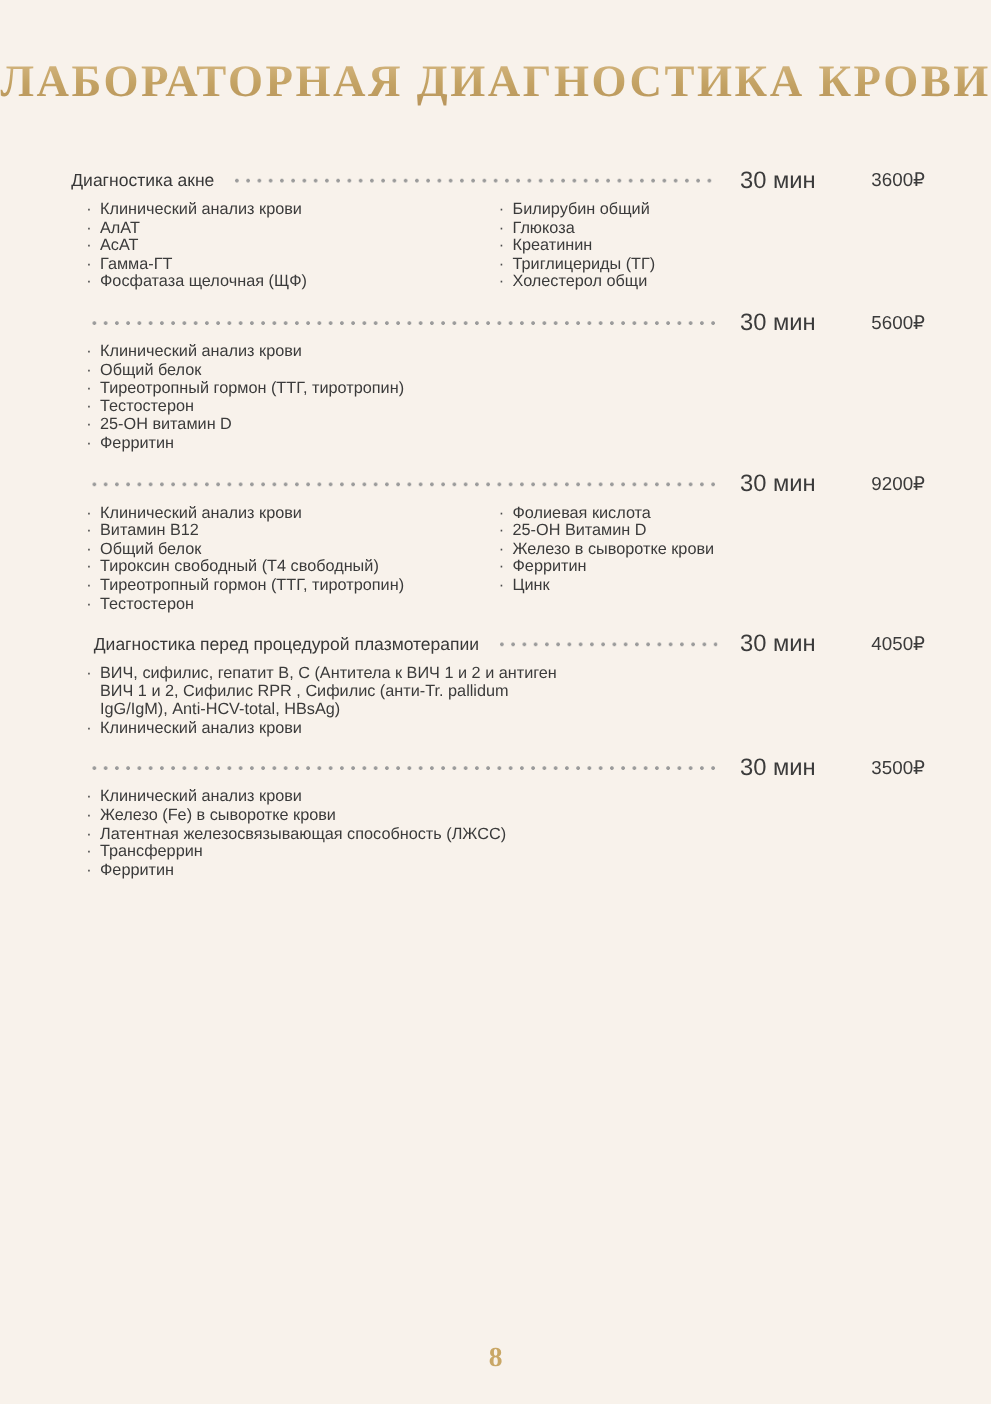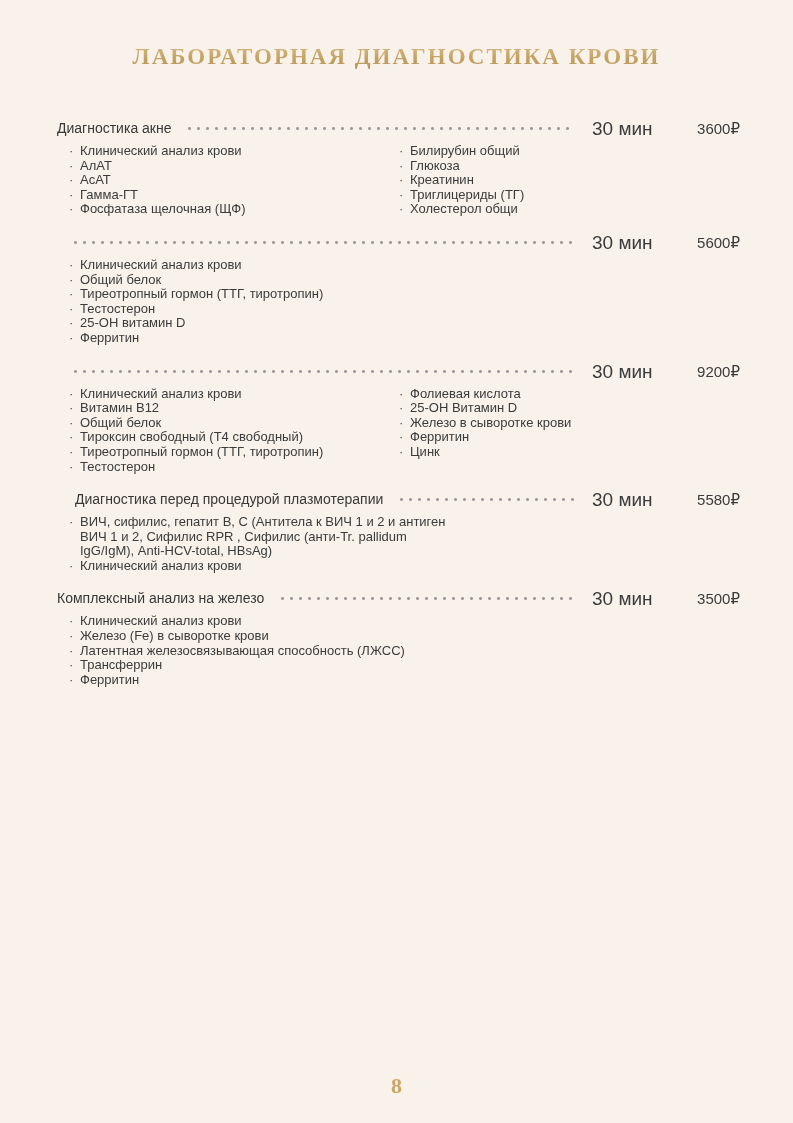--- a/index.html
+++ b/index.html
@@ -9,21 +9,21 @@
     font-family: "Liberation Sans", "DejaVu Sans", sans-serif;
     color: #3b3b3b;
     overflow: hidden;
     position: relative;
   }
   .page-title {
     margin-top: 44px;
     text-align: center;
     font-family: "Liberation Serif", "DejaVu Serif", serif;
     font-weight: bold;
-    font-size: 23px;
+    font-size: 36px;
     letter-spacing: 2px;
     background: linear-gradient(180deg, #d8bb88 0%, #c3a263 55%, #b7945c 100%);
     -webkit-background-clip: text;
     background-clip: text;
     -webkit-text-fill-color: transparent;
     color: #c3a263;
   }
   .content {
     width: 683px;
     margin: 46px 0 0 57px;
@@ -256,41 +256,40 @@
           </li>
         </ul>
     </div>
   </section>
 
   <section class="service s4">
     <div class="service-header">
       <h2 class="service-name">Диагностика перед процедурой плазмотерапии</h2>
       <div class="leader"></div>
       <div class="duration">30 мин</div>
-      <div class="price">5580₽</div>
+      <div class="price">4050₽</div>
     </div>
     <div class="columns">
       <ul class="items left">
 
       <li class="item">
             <span class="bullet">·</span>
             <span class="item-text">ВИЧ, сифилис, гепатит B, C (Антитела к ВИЧ 1 и 2 и антиген ВИЧ 1 и 2, Сифилис RPR , Сифилис (анти-Tr. pallidum IgG/IgM), Anti-HCV-total, HBsAg)</span>
           </li>
           <li class="item">
             <span class="bullet">·</span>
             <span class="item-text">Клинический анализ крови</span>
           </li>
         </ul>
 
     </div>
   </section>
 
   <section class="service s5">
     <div class="service-header">
-      <h2 class="service-name">Комплексный анализ на железо</h2>
       <div class="leader"></div>
       <div class="duration">30 мин</div>
       <div class="price">3500₽</div>
     </div>
     <div class="columns">
       <ul class="items left">
 
       <li class="item">
             <span class="bullet">·</span>
             <span class="item-text">Клинический анализ крови</span>

